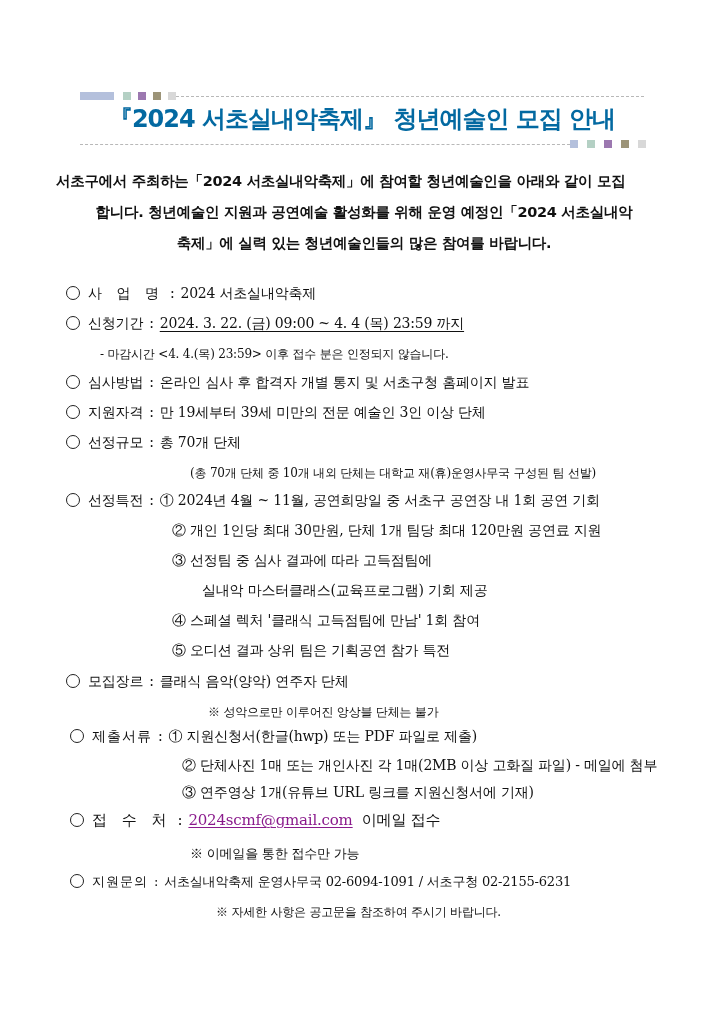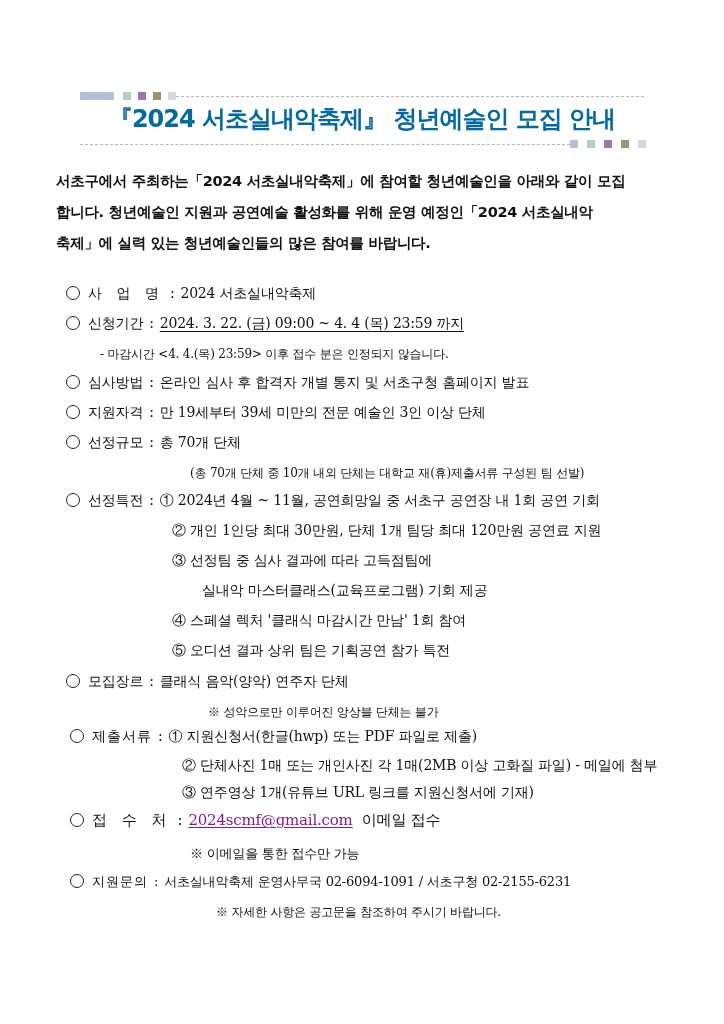--- a/index.html
+++ b/index.html
@@ -39,20 +39,21 @@
     
     .intro {
       position: absolute;
       left: 56px;
       width: 616px;
       font-family: "DejaVu Sans", "Liberation Sans", sans-serif;
       font-weight: bold;
       font-size: 14.5px;
       letter-spacing: -0.3px;
       color: #111;
+      text-align: center;
     }
 
     
     .row {
       position: absolute;
       white-space: nowrap;
       font-size: 14px;
       letter-spacing: -0.2px;
       color: #111;
     }
@@ -121,29 +122,29 @@
     <span class="bullet"></span><span class="label">심사방법</span><span class="colon">:</span><span>온라인 심사 후 합격자 개별 통지 및 서초구청 홈페이지 발표</span>
   </div>
 
   <div class="row" style="left:66px; top:404px;">
     <span class="bullet"></span><span class="label">지원자격</span><span class="colon">:</span><span>만 19세부터 39세 미만의 전문 예술인 3인 이상 단체</span>
   </div>
 
   <div class="row" style="left:66px; top:434px;">
     <span class="bullet"></span><span class="label">선정규모</span><span class="colon">:</span><span>총 70개 단체</span>
   </div>
-  <div class="row small" style="left:166px; top:465px;">(총 70개 단체 중 10개 내외 단체는 대학교 재(휴)제출서류 구성된 팀 선발)</div>
+  <div class="row small" style="left:166px; top:465px;">(총 70개 단체 중 10개 내외 단체는 대학교 재(휴)운영사무국 구성된 팀 선발)</div>
 
   <div class="row" style="left:66px; top:492px;">
     <span class="bullet"></span><span class="label">선정특전</span><span class="colon">:</span><span>① 2024년 4월 ~ 11월, 공연희망일 중 서초구 공연장 내 1회 공연 기회</span>
   </div>
   <div class="row" style="left:172px; top:522px;">② 개인 1인당 최대 30만원, 단체 1개 팀당 최대 120만원 공연료 지원</div>
   <div class="row" style="left:172px; top:552px;">③ 선정팀 중 심사 결과에 따라 고득점팀에</div>
   <div class="row" style="left:202px; top:582px;">실내악 마스터클래스(교육프로그램) 기회 제공</div>
-  <div class="row" style="left:172px; top:612px;">④ 스페셜 렉처 '클래식 마감시간 만남' 1회 참여</div>
+  <div class="row" style="left:172px; top:612px;">④ 스페셜 렉처 '클래식 고득점팀에 만남' 1회 참여</div>
   <div class="row" style="left:172px; top:642px;">⑤ 오디션 결과 상위 팀은 기획공연 참가 특전</div>
 
   <div class="row" style="left:66px; top:673px;">
     <span class="bullet"></span><span class="label">모집장르</span><span class="colon">:</span><span>클래식 음악(양악) 연주자 단체</span>
   </div>
   <div class="row small" style="left:184px; top:704px;">※ 성악으로만 이루어진 앙상블 단체는 불가</div>
 
   <div class="row" style="left:70px; top:728px;">
     <span class="bullet"></span><span class="label" style="letter-spacing:1px;">제출서류</span><span class="colon">:</span><span>① 지원신청서(한글(hwp) 또는 PDF 파일로 제출)</span>
   </div>

